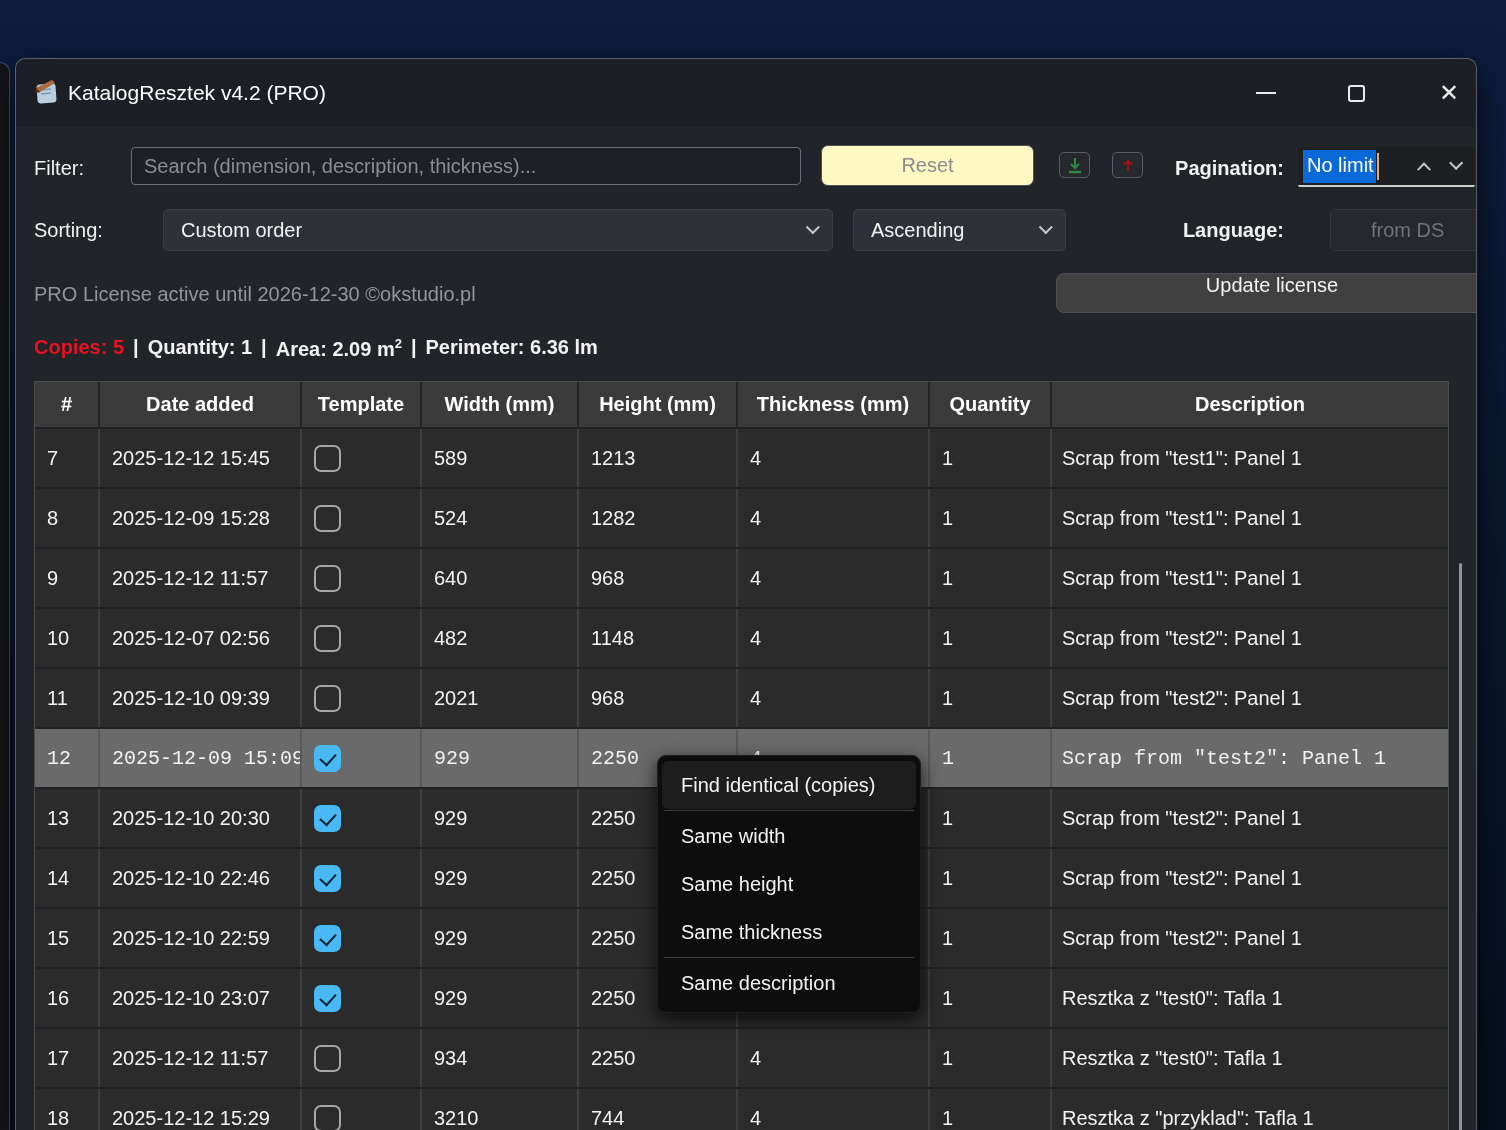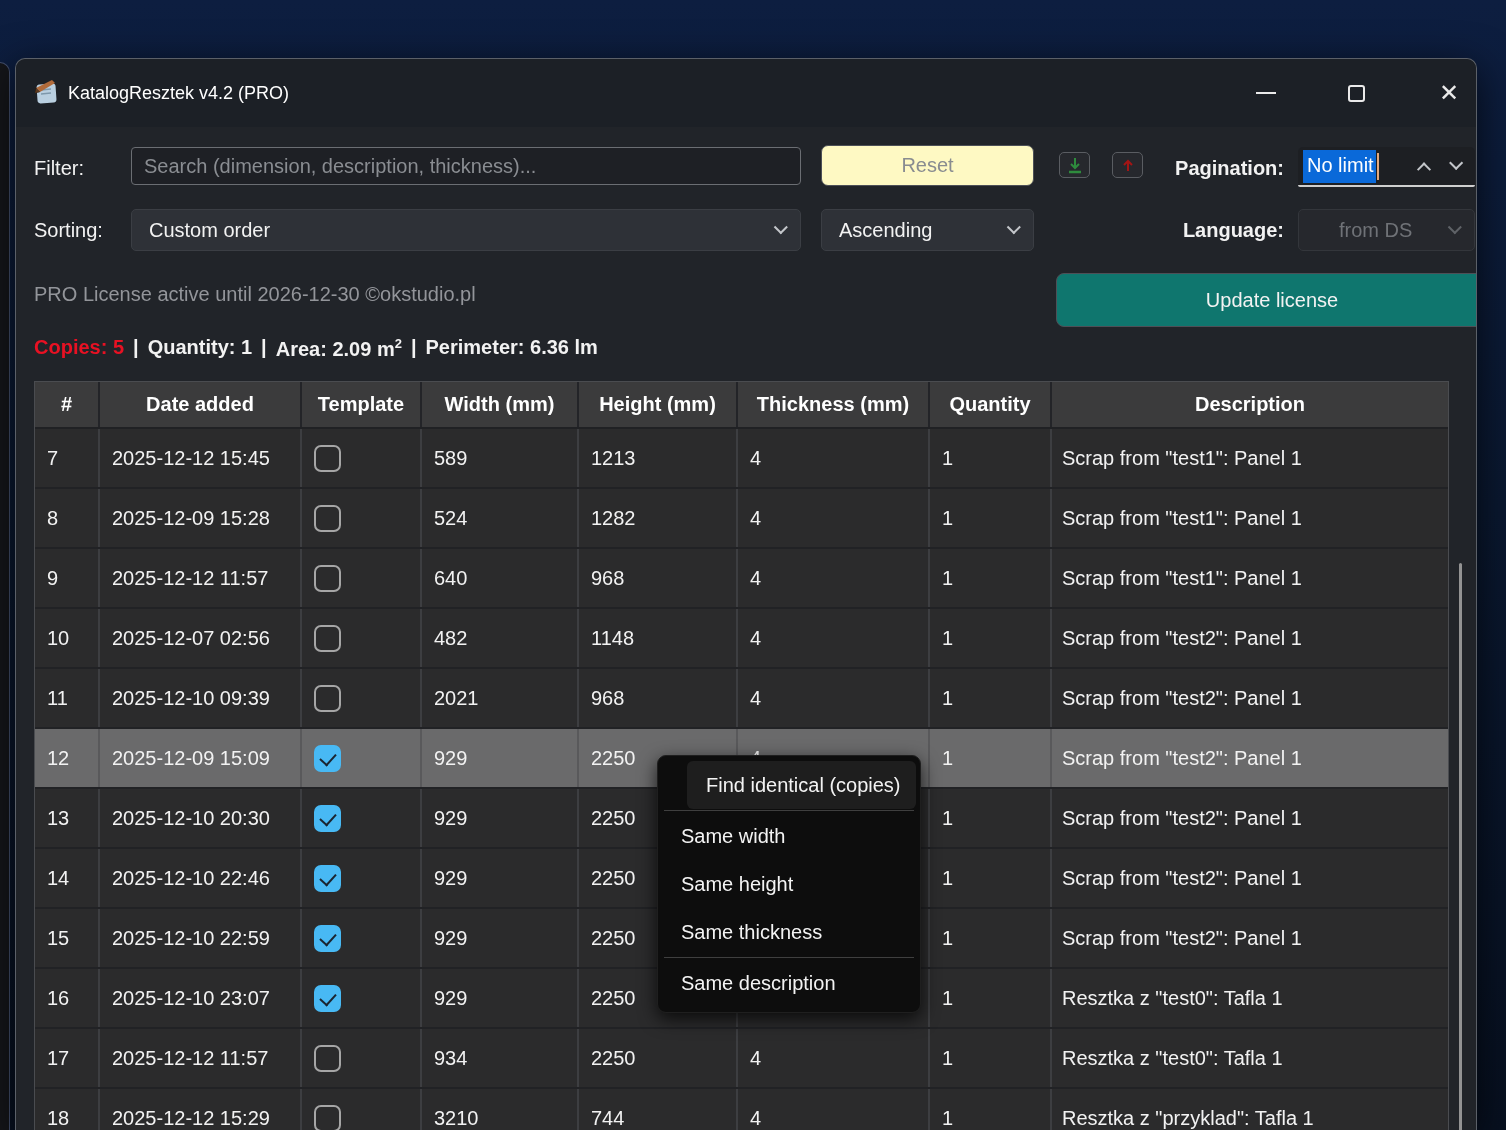--- a/index.html
+++ b/index.html
@@ -22,21 +22,21 @@
     background:#212429; border:1px solid #5b6068; border-bottom:none;
     border-radius:10px 10px 0 0; box-shadow:0 10px 40px rgba(0,0,0,.7);
     overflow:hidden;
   }
   .titlebar {
     position:absolute; left:0; top:0; right:0; height:68px;
     background:#1c2026; border-radius:10px 10px 0 0;
   }
   .app-icon { position:absolute; left:18px; top:20px; width:28px; height:26px; }
   .title-text { position:absolute; left:52px; top:0; height:68px; line-height:68px;
-    font-size:18px; color:#ffffff; }
+    font-size:21px; color:#ffffff; }
   .win-btn { position:absolute; top:17px; width:46px; height:34px;
     display:flex; align-items:center; justify-content:center; cursor:default; }
   .btn-min  { left:1227px; }
   .btn-max  { left:1317px; }
   .btn-close{ left:1410px; }
   .glyph-min { width:20px; height:0; border-top:2px solid #eaeaea; display:block; }
   .glyph-max { width:17px; height:17px; border:2px solid #eaeaea; border-radius:3px; display:block; }
   .glyph-close { font-size:24px; color:#eaeaea; font-weight:300; line-height:24px; }
 
   .label { position:absolute; font-size:20px; color:#f2f2f2; }
@@ -75,34 +75,34 @@
           display:inline-block; }
   .chev.up   { transform:rotate(-135deg) translate(-1px,-1px); }
   .chev.down { transform:rotate(45deg) translateY(-3px); }
   .spin-chev-up   { position:absolute; right:46px; top:16px; }
   .spin-chev-down { position:absolute; right:16px; top:13px; }
 
   
   .dropdown {
     position:absolute; height:42px; background:#2e3137; border:1px solid #3b3e44;
     border-radius:5px; display:flex; align-items:center; padding:0 17px;
-    font-size:20px; color:#f2f2f2;
+    font-size:20px; color:#f2f2f2;margin-left:32px;
   }
   .dd-sorting   { left:115px; top:150px; width:670px; }
   .dd-direction { left:805px; top:150px; width:213px; }
   .dd-language  { left:1282px; top:150px; width:177px; background:#26282d; color:#6f7277; border-color:#33363b;padding-left:40px; }
   .dropdown .chev { margin-left:auto; transform:rotate(45deg) translateY(-4px); }
   .dd-language .chev { border-color:#5f6267; }
 
   
   .license-text { position:absolute; left:18px; top:224px; font-size:20px; color:#93959a; }
   .btn-update {
-    position:absolute; left:1040px; top:214px; width:432px; height:54px;
-    background:#0f766e; border:1px solid #4d5057; border-radius:8px;
-    color:#f2f2f2; font-size:20px; display:flex; align-items:center; justify-content:center;
+    position:absolute; left:1040px; top:214px; width:432px; height:40px;
+    background:#404040; border:1px solid #4d5057; border-radius:8px;
+    color:#f2f2f2; font-size:20px; display:flex; align-items:flex-start; justify-content:center;
   }
 
   
   .stats { position:absolute; left:18px; top:277px; font-size:20px; font-weight:bold;
     display:flex; gap:9px; align-items:flex-start; }
   .stats .red { color:#e81123; }
   .stats sup { font-size:13px; }
 
   
   .table {
@@ -120,21 +120,21 @@
   }
   .th:last-child { border-right:none; }
   .trow { height:60px; background:#2b2b2c; border-top:2px solid #212225; }
   .trow:first-child { border-top:2px solid #202124; }
   .td {
     border-right:2px solid #3d3e41; display:flex; align-items:center;
     font-size:20px; color:#f2f2f2; padding-left:12px; white-space:nowrap; overflow:hidden;
   }
   .td:last-child { border-right:none; padding-left:10px; }
   .trow.selected { background:#6a6a6b; }
-  .trow.selected .td { border-right-color:#59595b; }
+  .trow.selected .td { border-right-color:#59595b;font-family:Liberation Mono, monospace; }
 
   .checkbox { width:27px; height:27px; border-radius:7px; display:inline-block; position:relative; }
   .checkbox.unchecked { border:2px solid #a6a6a6; background:transparent; }
   .checkbox.checked { background:#48b9f4; border:2px solid #48b9f4; }
   .checkbox.checked::after {
     content:""; position:absolute; left:7px; top:3px; width:8px; height:13px;
     border:solid #1b2531; border-width:0 2.5px 2.5px 0; transform:rotate(42deg);
   }
 
   
@@ -144,21 +144,21 @@
   }
 
   
   .context-menu {
     position:absolute; left:641px; top:696px; width:264px;
     background:#0d0d0d; border:1px solid #1f1f1f; border-radius:9px;
     padding:5px 4px; box-shadow:0 6px 18px rgba(0,0,0,.75); z-index:10;
   }
   .menu-item { height:48px; line-height:48px; padding-left:19px; font-size:20px; color:#f3f3f3;
     border-radius:6px; white-space:nowrap; }
-  .menu-item.hovered { background:#1e1e1e;margin-left:25px; }
+  .menu-item.hovered { background:#1e1e1e; }
   .menu-sep { height:1px; background:#3f3f3f; margin:1px 2px; }
 </style>
 </head>
 <body>
 
 <div class="bg-sliver"></div>
 
 <div class="window">
 
   <div class="titlebar">

